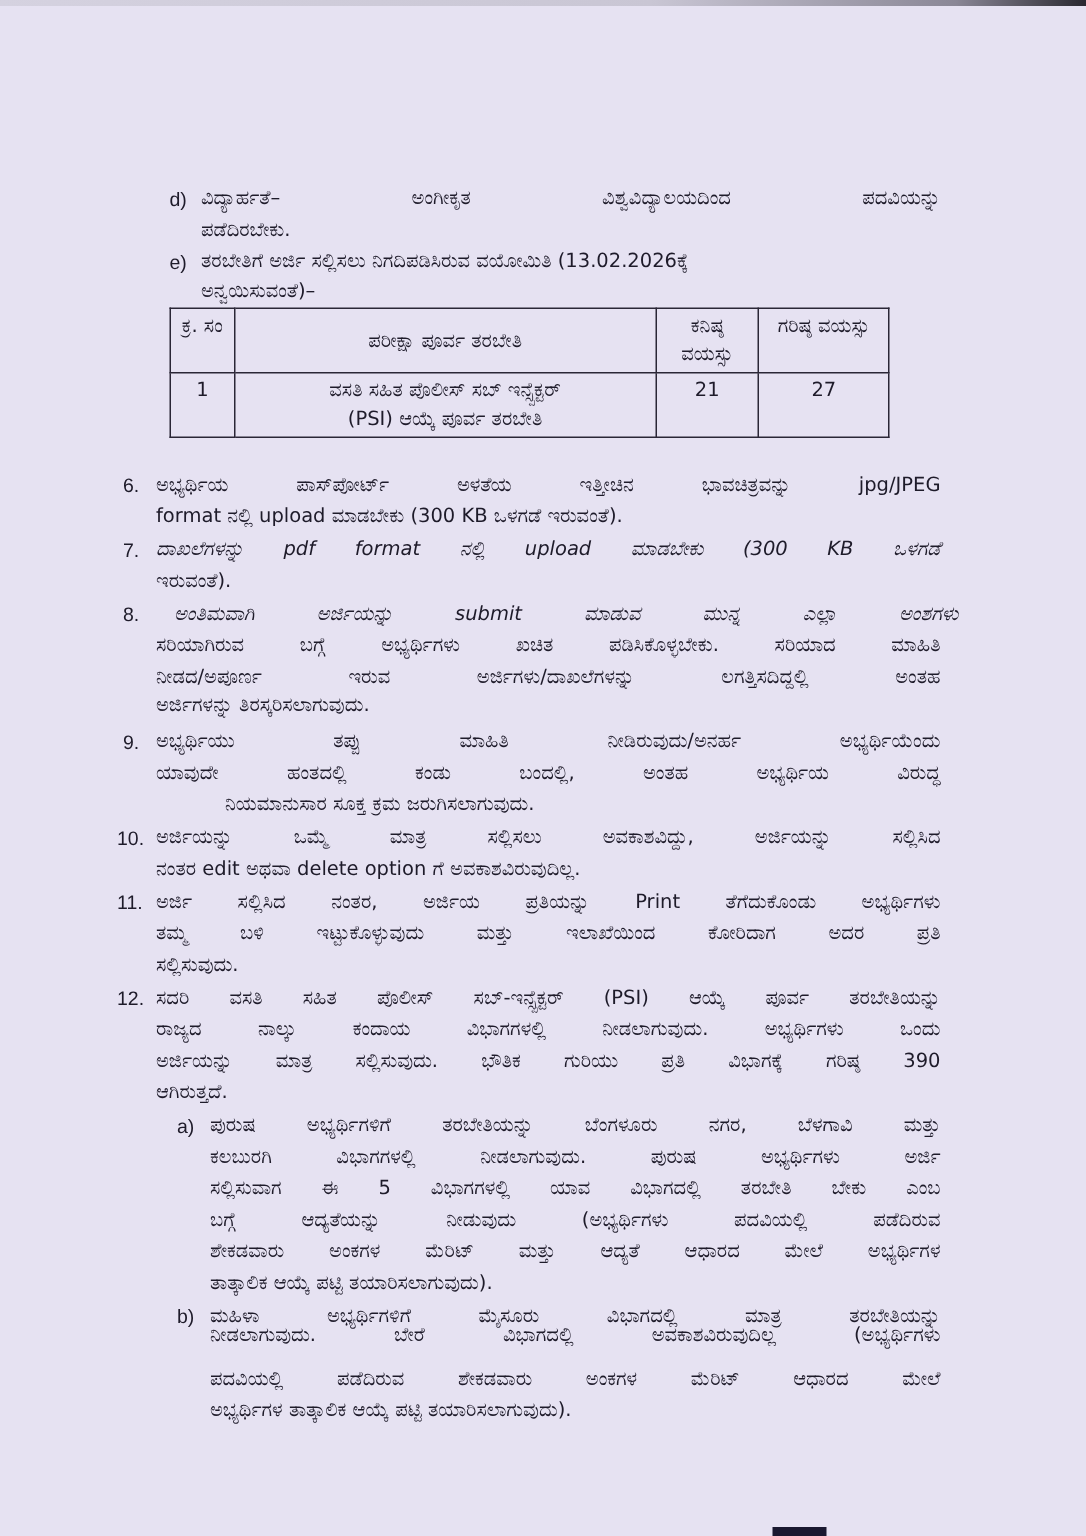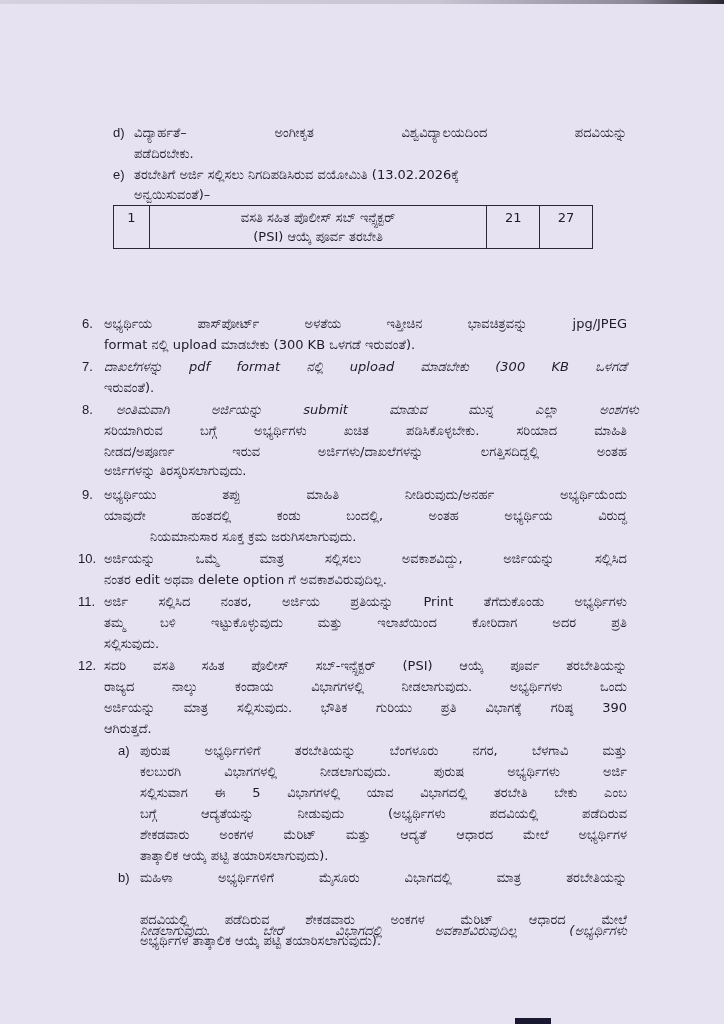--- a/index.html
+++ b/index.html
@@ -79,20 +79,26 @@
   <span class="num" style="left:113px; top:122px;">d)</span>
   <div class="line justify" style="left:134px; top:122px; width:493px;">ವಿದ್ಯಾರ್ಹತೆ–        ಅಂಗೀಕೃತ        ವಿಶ್ವವಿದ್ಯಾಲಯದಿಂದ        ಪದವಿಯನ್ನು</div>
   <div class="line" style="left:134px; top:143px;">ಪಡೆದಿರಬೇಕು.</div>
 
   <span class="num" style="left:113px; top:164px;">e)</span>
   <div class="line" style="left:134px; top:164px;">ತರಬೇತಿಗೆ ಅರ್ಜಿ ಸಲ್ಲಿಸಲು ನಿಗದಿಪಡಿಸಿರುವ ವಯೋಮಿತಿ (13.02.2026ಕ್ಕೆ</div>
   <div class="line" style="left:134px; top:184px;">ಅನ್ವಯಿಸುವಂತೆ)–</div>
 
   <table class="age-table">
     <tbody>
+        <tr>
+      <th class="col-sl">ಕ್ರ. ಸಂ</th>
+      <th class="col-name" style="vertical-align:middle;">ಪರೀಕ್ಷಾ ಪೂರ್ವ ತರಬೇತಿ</th>
+      <th class="col-min">ಕನಿಷ್ಠ ವಯಸ್ಸು</th>
+      <th class="col-max">ಗರಿಷ್ಠ ವಯಸ್ಸು</th>
+    </tr>
     <tr>
       <td>1</td>
       <td>
         <div>ವಸತಿ ಸಹಿತ ಪೊಲೀಸ್ ಸಬ್ ಇನ್ಸ್ಪೆಕ್ಟರ್</div>
         <div>(PSI) ಆಯ್ಕೆ ಪೂರ್ವ ತರಬೇತಿ</div>
       </td>
       <td>21</td>
       <td>27</td>
     </tr>
   </tbody>
@@ -135,19 +141,19 @@
   <span class="num" style="left:118px; top:740px;">a)</span>
   <div class="line justify" style="left:140px; top:740px; width:487px;">ಪುರುಷ ಅಭ್ಯರ್ಥಿಗಳಿಗೆ ತರಬೇತಿಯನ್ನು ಬೆಂಗಳೂರು ನಗರ, ಬೆಳಗಾವಿ ಮತ್ತು</div>
   <div class="line justify" style="left:140px; top:761px; width:487px;">ಕಲಬುರಗಿ ವಿಭಾಗಗಳಲ್ಲಿ ನೀಡಲಾಗುವುದು. ಪುರುಷ ಅಭ್ಯರ್ಥಿಗಳು ಅರ್ಜಿ</div>
   <div class="line justify" style="left:140px; top:782px; width:487px;">ಸಲ್ಲಿಸುವಾಗ ಈ 5 ವಿಭಾಗಗಳಲ್ಲಿ ಯಾವ ವಿಭಾಗದಲ್ಲಿ ತರಬೇತಿ ಬೇಕು ಎಂಬ</div>
   <div class="line justify" style="left:140px; top:803px; width:487px;">ಬಗ್ಗೆ ಆದ್ಯತೆಯನ್ನು ನೀಡುವುದು (ಅಭ್ಯರ್ಥಿಗಳು ಪದವಿಯಲ್ಲಿ ಪಡೆದಿರುವ</div>
   <div class="line justify" style="left:140px; top:824px; width:487px;">ಶೇಕಡವಾರು ಅಂಕಗಳ ಮೆರಿಟ್ ಮತ್ತು ಆದ್ಯತೆ ಆಧಾರದ ಮೇಲೆ ಅಭ್ಯರ್ಥಿಗಳ</div>
   <div class="line" style="left:140px; top:845px;">ತಾತ್ಕಾಲಿಕ ಆಯ್ಕೆ ಪಟ್ಟಿ ತಯಾರಿಸಲಾಗುವುದು).</div>
 
   <span class="num" style="left:118px; top:867px;">b)</span>
   <div class="line justify" style="left:140px; top:867px; width:487px;">ಮಹಿಳಾ ಅಭ್ಯರ್ಥಿಗಳಿಗೆ ಮೈಸೂರು ವಿಭಾಗದಲ್ಲಿ ಮಾತ್ರ ತರಬೇತಿಯನ್ನು</div>
-  <div class="line justify" style="left:140px; top:920px; width:487px;font-style:italic;">ನೀಡಲಾಗುವುದು.  ಬೇರೆ ವಿಭಾಗದಲ್ಲಿ ಅವಕಾಶವಿರುವುದಿಲ್ಲ (ಅಭ್ಯರ್ಥಿಗಳು</div>
+  <div class="line justify" style="left:140px; top:880px; width:487px;">ನೀಡಲಾಗುವುದು.  ಬೇರೆ ವಿಭಾಗದಲ್ಲಿ ಅವಕಾಶವಿರುವುದಿಲ್ಲ (ಅಭ್ಯರ್ಥಿಗಳು</div>
   <div class="line justify" style="left:140px; top:909px; width:487px;">ಪದವಿಯಲ್ಲಿ ಪಡೆದಿರುವ ಶೇಕಡವಾರು ಅಂಕಗಳ ಮೆರಿಟ್ ಆಧಾರದ ಮೇಲೆ</div>
   <div class="line" style="left:140px; top:930px;">ಅಭ್ಯರ್ಥಿಗಳ ತಾತ್ಕಾಲಿಕ ಆಯ್ಕೆ ಪಟ್ಟಿ ತಯಾರಿಸಲಾಗುವುದು).</div>
 
 </div>
 
 <div class="bottom-mark"></div>
 
 </body></html>

